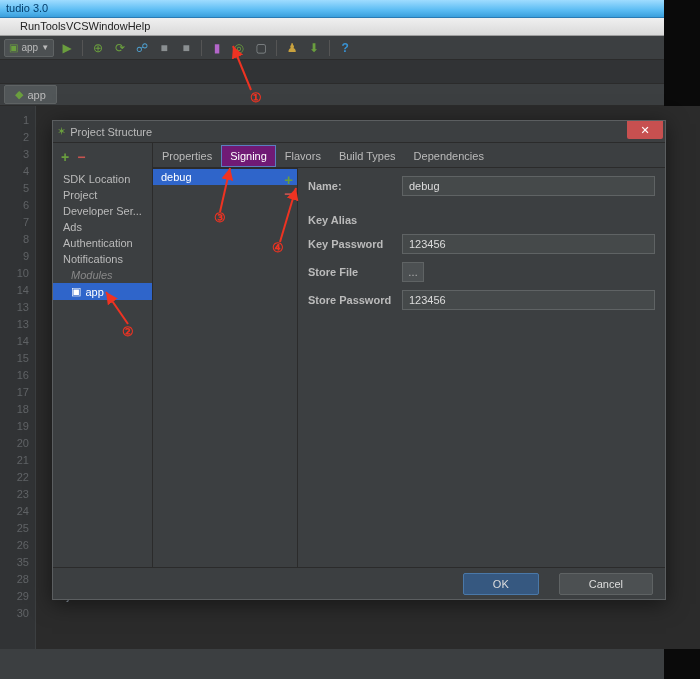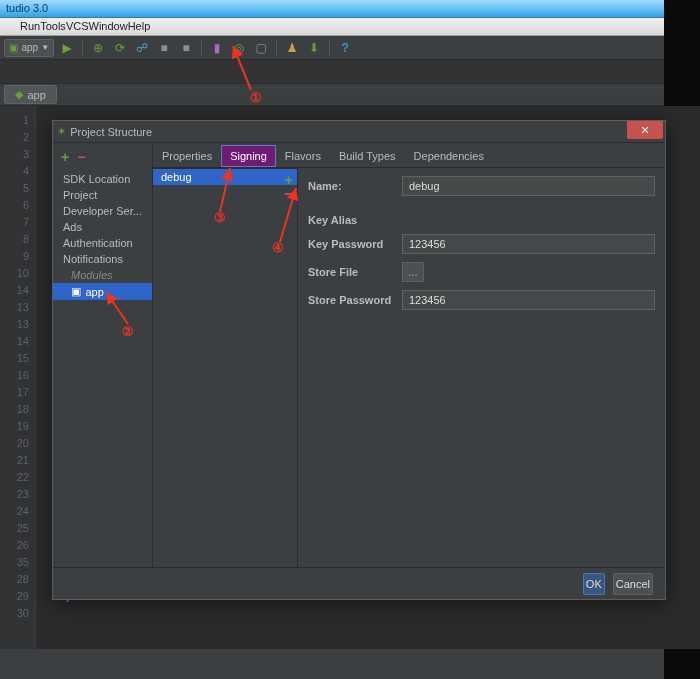--- a/index.html
+++ b/index.html
@@ -46,21 +46,21 @@
   .cfg-item{font-size:11px;color:#ddd;padding:2px 8px;}
   .cfg-item.sel{background:#2f65ca;color:#fff;}
   
   .form{flex:1;padding:8px 10px;font-size:11px;color:#bbb;}
   .row{display:flex;align-items:center;margin-bottom:8px;gap:6px;}
   .row label{width:88px;font-weight:bold;}
   .row input{flex:1;height:20px;background:#45494a;border:1px solid #5f6364;color:#ddd;font-size:11px;padding:2px 6px;}
   .row .browse{width:22px;height:20px;background:#4c5052;border:1px solid #5f6364;color:#bbb;font-size:10px;display:flex;align-items:center;justify-content:center;}
   
   .dlg-foot{position:absolute;bottom:0;left:0;right:0;height:32px;border-top:1px solid #2b2b2b;display:flex;align-items:center;justify-content:flex-end;gap:8px;padding:0 12px;}
-  .btn{height:22px;padding:0 2px;font-size:11px;color:#ddd;background:#4c5052;border:1px solid #5f6364;display:flex;align-items:center;border-radius:2px;}
+  .btn{height:22px;padding:0 29px;font-size:11px;color:#ddd;background:#4c5052;border:1px solid #5f6364;display:flex;align-items:center;border-radius:2px;margin-left:12px;}
   .btn.primary{background:#365880;border:1px solid #4a78a8;}
   
   .arrow{position:absolute;pointer-events:none;}
   .circ{position:absolute;font-size:13px;color:#e32;font-weight:bold;pointer-events:none;}
   
   .wm{position:absolute;right:26px;bottom:12px;font-size:22px;font-style:italic;font-family:Georgia,serif;color:#8c8c8c;pointer-events:none;}
   .wm b{color:#d22;}
   .wm .sub{font-size:11px;color:#888;display:block;text-align:right;font-style:normal;}
 </style>
 </head>

